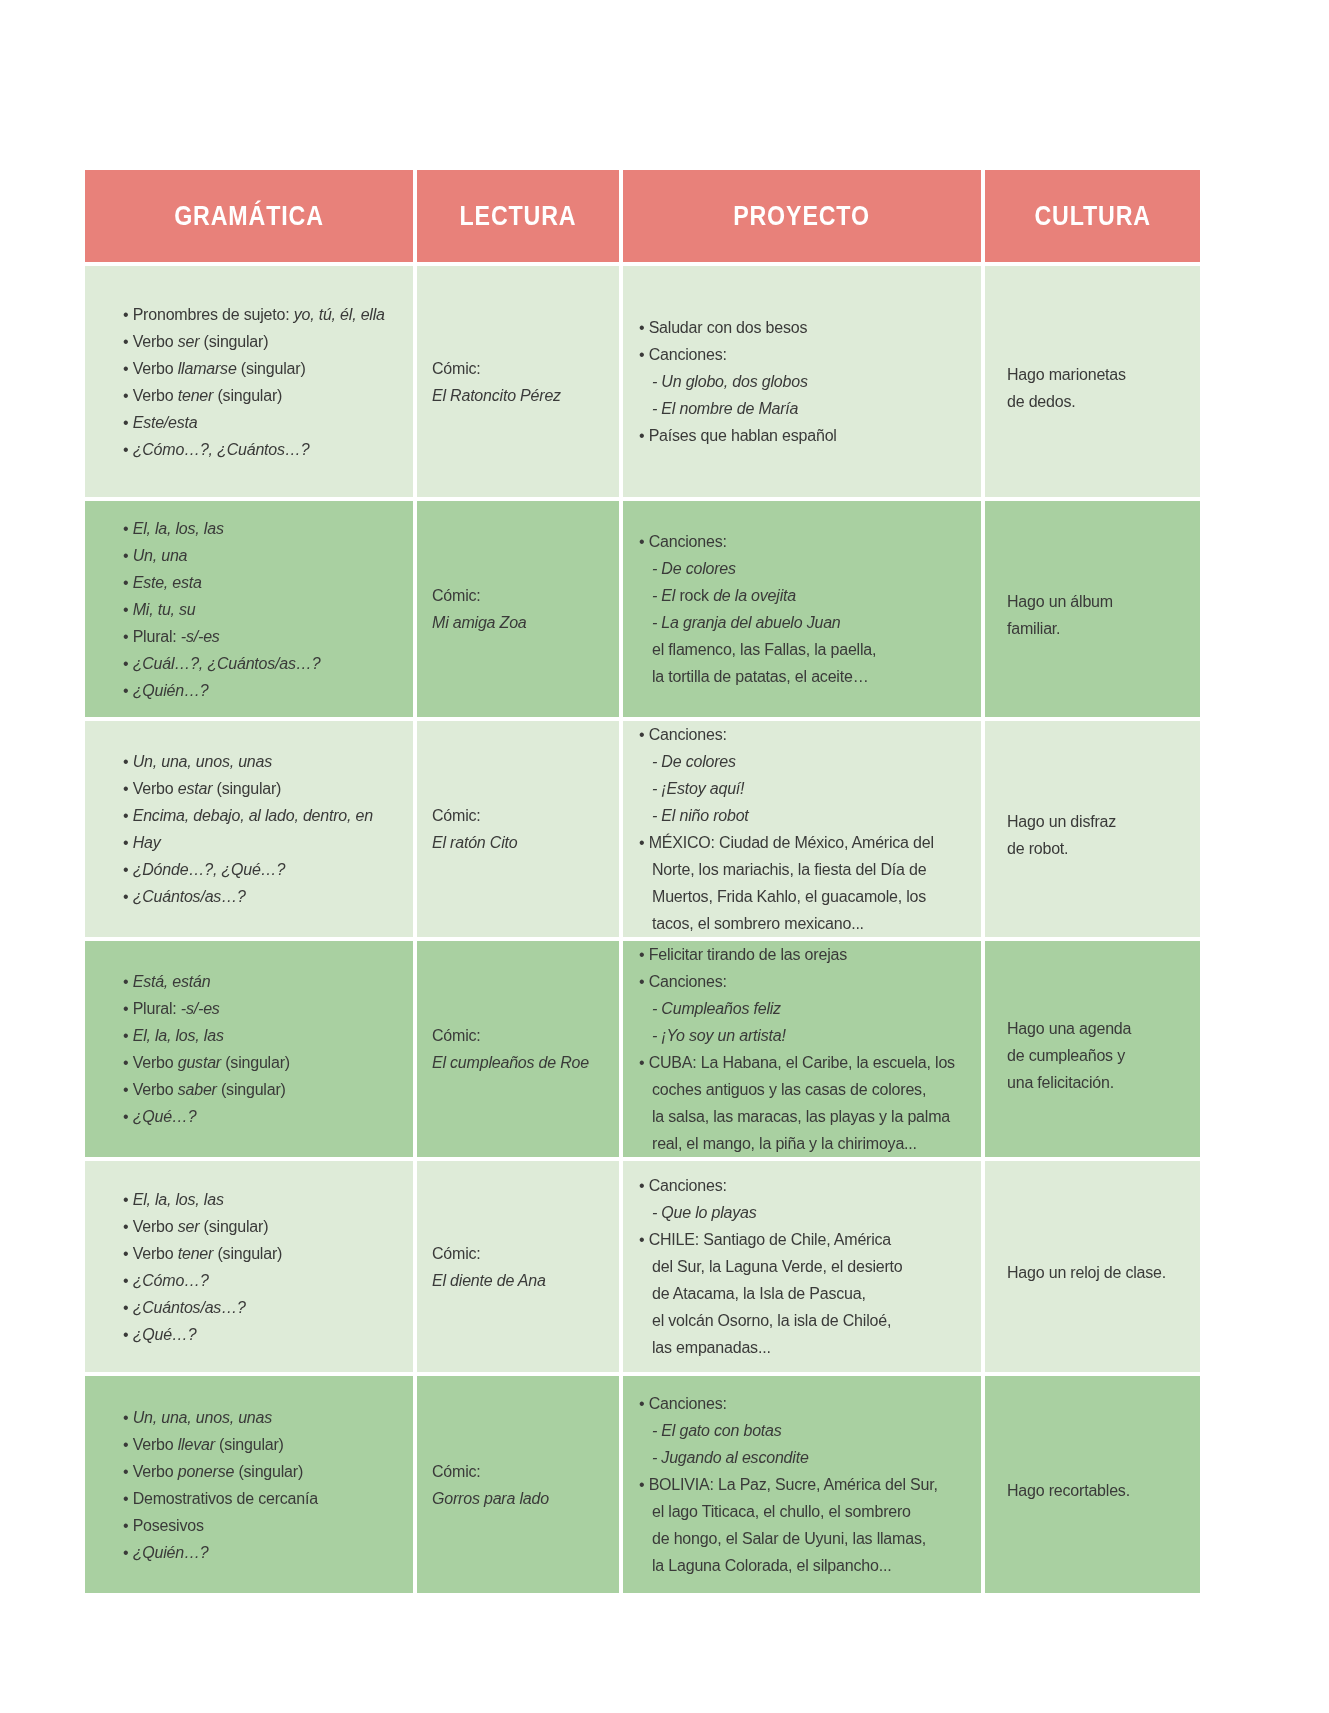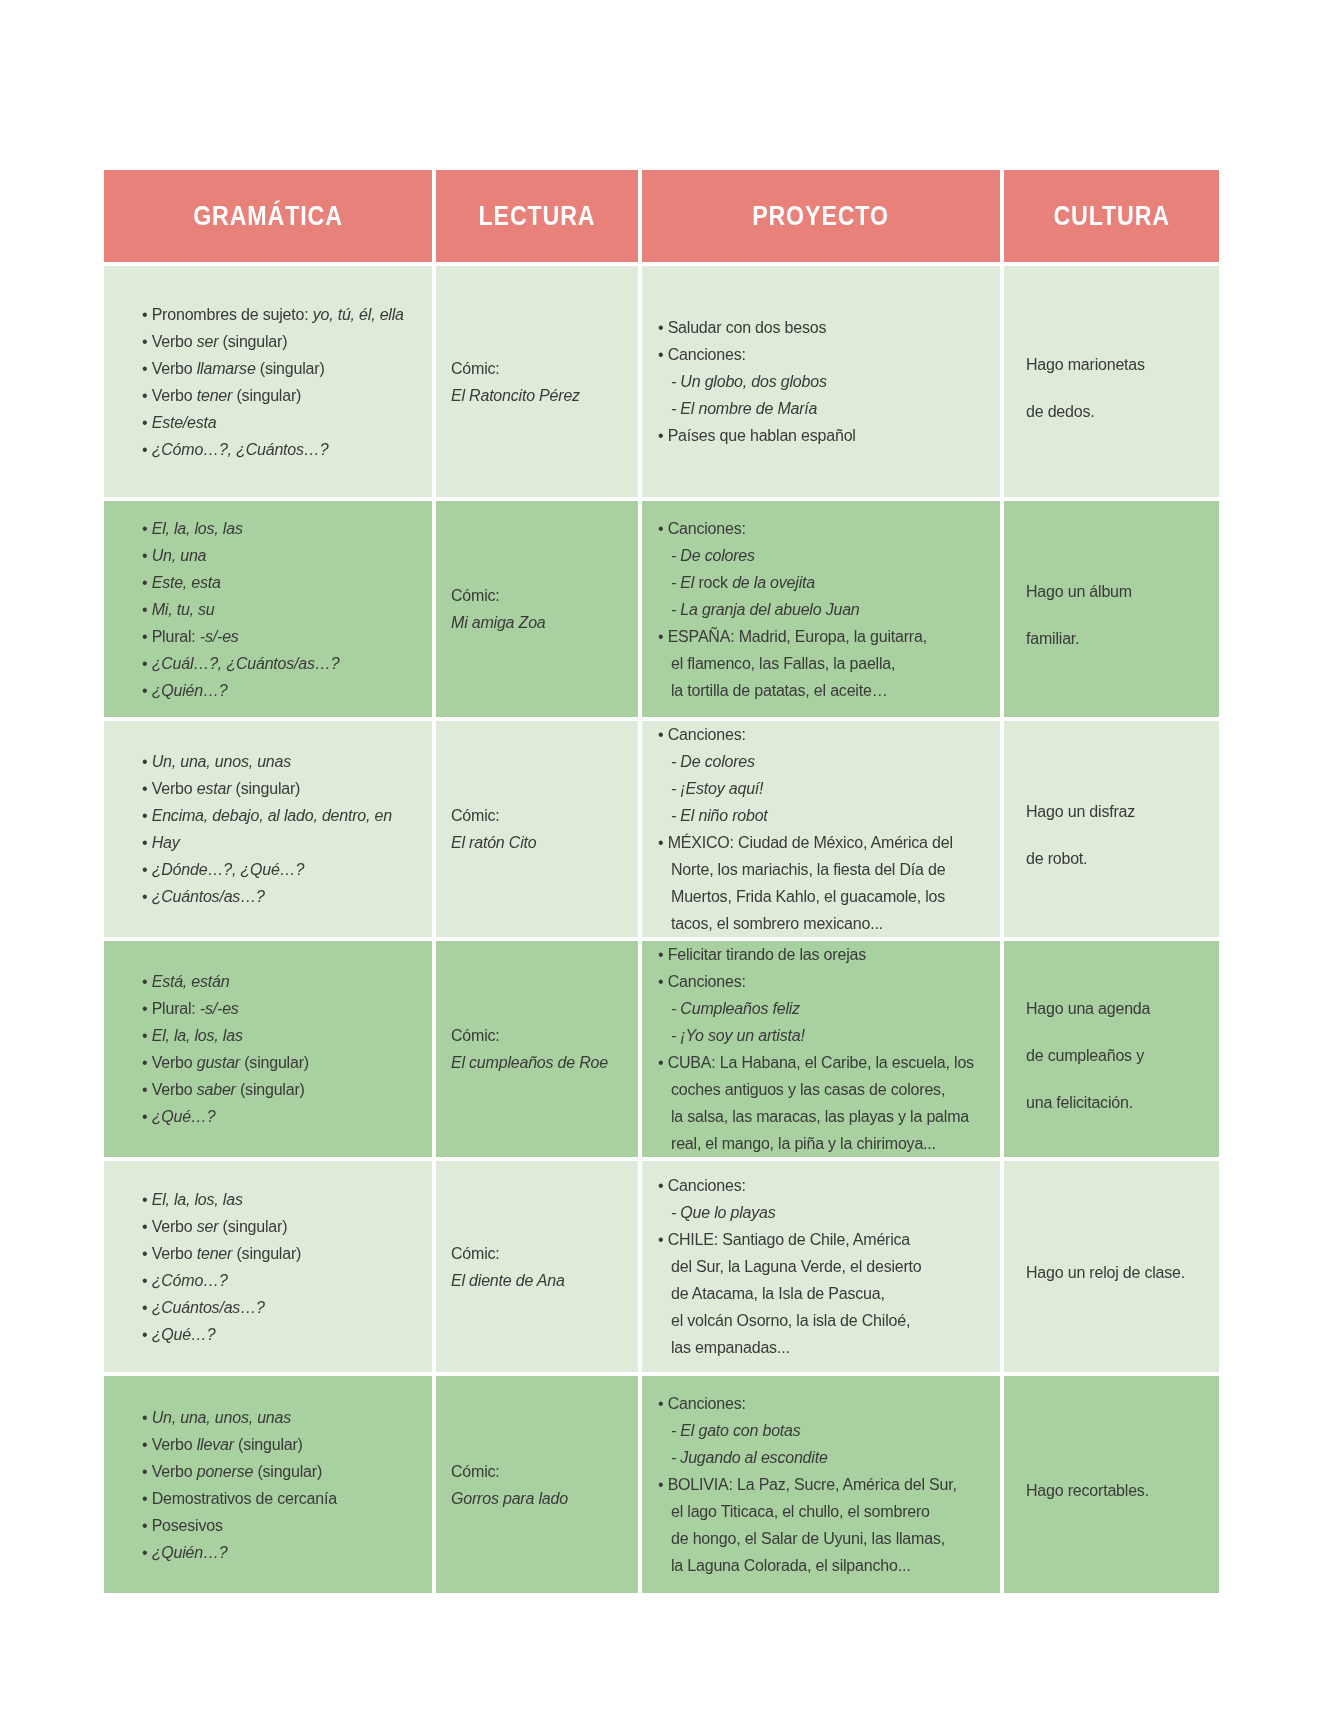--- a/index.html
+++ b/index.html
@@ -4,21 +4,21 @@
 <style>
   html,body { margin:0; padding:0; background:#ffffff; }
   .page {
     position:relative;
     width:1329px; height:1713px;
     background:#ffffff;
     font-family:"Liberation Sans","DejaVu Sans",sans-serif;
     color:var(--text,#3a3a39);
   }
   .table {
-    position:absolute; left:104px; top:170px;
+    position:absolute; left:85px; top:170px;
     display:grid;
     grid-template-columns:328px 202px 358px 215px;
     grid-template-rows:92px 231px 216px 216px 216px 211px 217px;
     gap:4px;
   }
   .th {
     background:var(--header-bg,#e8817a);
     color:var(--header-text,#ffffff);
     display:flex; align-items:center; justify-content:center;
   }
@@ -29,21 +29,21 @@
   }
   .td {
     display:flex; flex-direction:column; justify-content:center;
     font-size:16px; line-height:27px; letter-spacing:-0.2px;
   }
   .light { background:var(--row-light,#deebd8); }
   .dark  { background:var(--row-dark,#a9d0a1); }
   .col-gram { padding:8px 4px 8px 38px; }
   .col-lect { padding:8px 4px 8px 15px; }
   .col-cult { padding:8px 4px 8px 16px; }
-  .col-proy { padding:20px 4px 8px 22px;gap:20px; }
+  .col-proy { padding:20px 4px 8px 22px; }
   .line { white-space:nowrap; }
   .ind  { margin-left:13px; }
   .it   { font-style:italic; }
 </style>
 </head>
 <body>
 
 <div class="page">
   <div class="table" id="grid">
     <div class="th">
@@ -93,21 +93,20 @@
       </div>
       <div class="td col-lect dark">
         <div class="line"><span>Cómic:</span></div>
         <div class="line"><span class="it">Mi amiga Zoa</span></div>
       </div>
       <div class="td col-cult dark">
         <div class="line"><span>• Canciones:</span></div>
         <div class="line ind"><span class="it">- De colores</span></div>
         <div class="line ind"><span class="it">- El </span><span>rock</span><span class="it"> de la ovejita</span></div>
         <div class="line ind"><span class="it">- La granja del abuelo Juan</span></div>
-        <div class="line"><span>• ESPAÑA: Madrid, Europa, la guitarra,</span></div>
         <div class="line ind"><span>el flamenco, las Fallas, la paella,</span></div>
         <div class="line ind"><span>la tortilla de patatas, el aceite…</span></div>
       </div>
       <div class="td col-proy dark">
         <div class="line"><span>Hago un álbum</span></div>
         <div class="line"><span>familiar.</span></div>
       </div>
       <div class="td col-gram light">
         <div class="line"><span>• </span><span class="it">Un, una, unos, unas</span></div>
         <div class="line"><span>• Verbo </span><span class="it">estar</span><span> (singular)</span></div>

